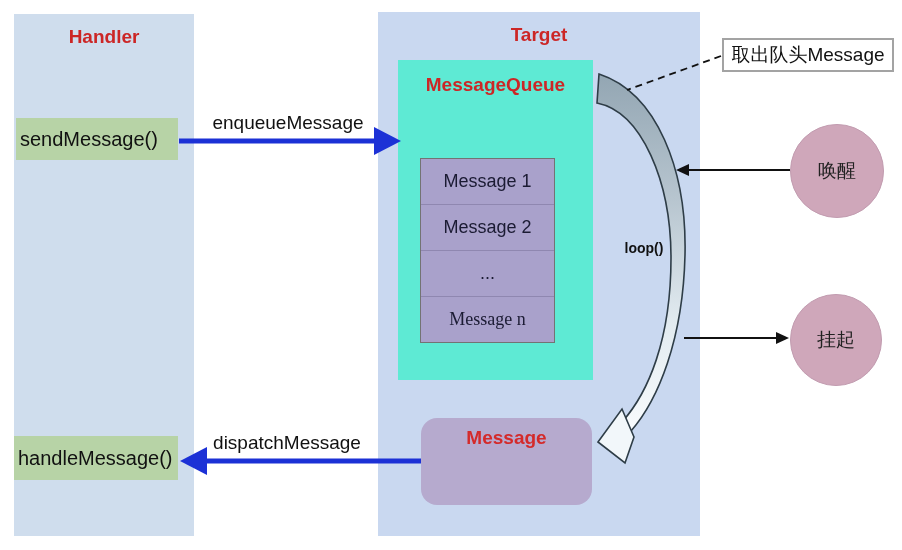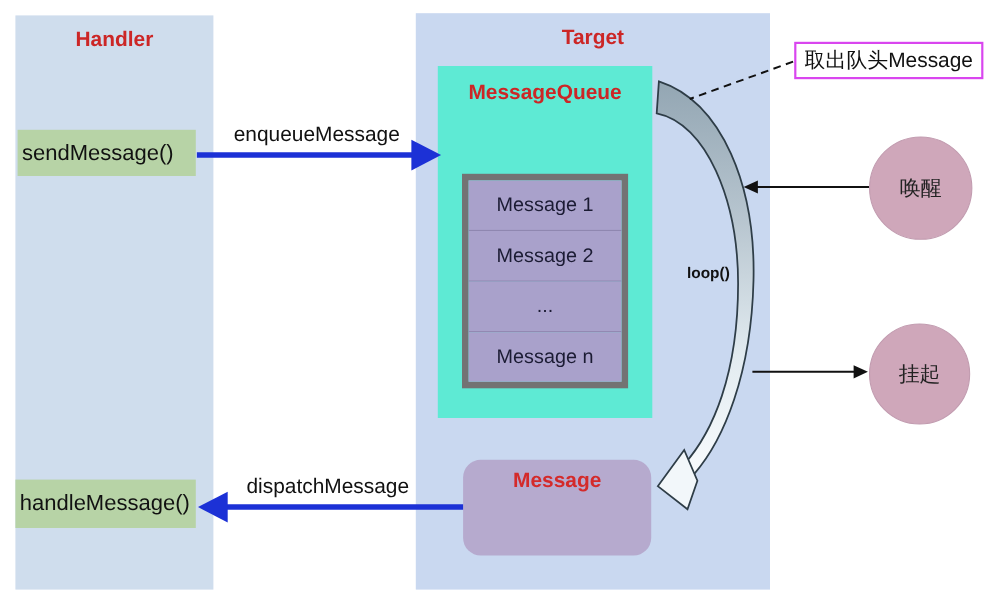--- a/index.html
+++ b/index.html
@@ -20,50 +20,50 @@
     display:flex;align-items:center;padding-left:4px;box-sizing:border-box;
   }
   .send-box{left:16px;top:118px;width:162px;height:42px;}
   .handle-box{left:14px;top:436px;width:164px;height:44px;}
   .mq-panel{left:398px;top:60px;width:195px;height:320px;background:#5eead4;}
   .mq-title{
     position:absolute;top:14px;left:0;right:0;text-align:center;
     font-size:19px;font-weight:bold;color:#cc2626;
   }
   .stack{
-    position:absolute;left:22px;top:98px;width:151px;
-    border:6px solid #737373;box-sizing:border-box;
+    position:absolute;left:22px;top:98px;width:135px;
+    border:1px solid #737373;box-sizing:border-box;
   }
   .queue-row{
     height:45px;background:#a9a1cb;border-bottom:1px solid #8f87b0;
     display:flex;align-items:center;justify-content:center;
     font-size:18px;color:#1b1b33;
   }
-  .queue-row:last-child{border-bottom:none;}
+  .queue-row:last-child{border-bottom:none;font-family:Liberation Serif, serif;}
   .msg-card{
     left:421px;top:418px;width:171px;height:87px;background:#b6aace;
     border-radius:16px;box-sizing:border-box;
   }
   .msg-title{
     position:absolute;top:9px;left:0;right:0;text-align:center;
     font-size:19px;font-weight:bold;color:#d42a2a;
   }
   .target-box{
     position:absolute;left:10px;top:44px;width:151px;height:33px;
     background:#5b4ea2;border:1px solid #4a3e8c;box-sizing:border-box;
     display:flex;align-items:center;justify-content:center;
     font-size:18px;color:#ffffff;
   }
   .flow-label{font-size:19px;color:#111;text-align:center;}
   .enqueue-label{left:200px;top:112px;width:176px;}
-  .dispatch-label{left:212px;top:432px;width:172px;}
+  .dispatch-label{left:201px;top:432px;width:172px;}
   .loop-label{left:608px;top:240px;width:72px;text-align:center;font-size:14px;font-weight:bold;color:#111;}
   .note-box{
     left:722px;top:38px;width:172px;height:34px;background:#ffffff;
-    border:2px solid #d946ef;box-sizing:border-box;
+    border:2px solid #a3a3a3;box-sizing:border-box;
     display:flex;align-items:center;justify-content:center;font-size:19px;color:#111;
   }
   .pink-circle{
     background:#cfa7ba;border:1px solid #c09a AD;border:1px solid #c29cb0;border-radius:50%;
     display:flex;align-items:center;justify-content:center;font-size:19px;color:#222;
   }
   .wake-circle{left:790px;top:124px;width:92px;height:92px;}
   .suspend-circle{left:790px;top:294px;width:90px;height:90px;}
   svg.overlay{position:absolute;left:0;top:0;pointer-events:none;}
 </style>

